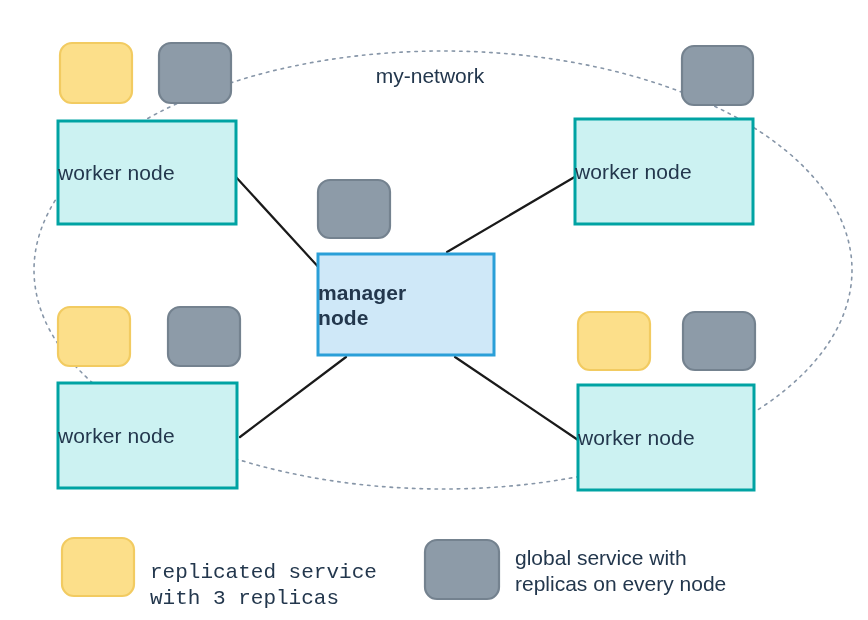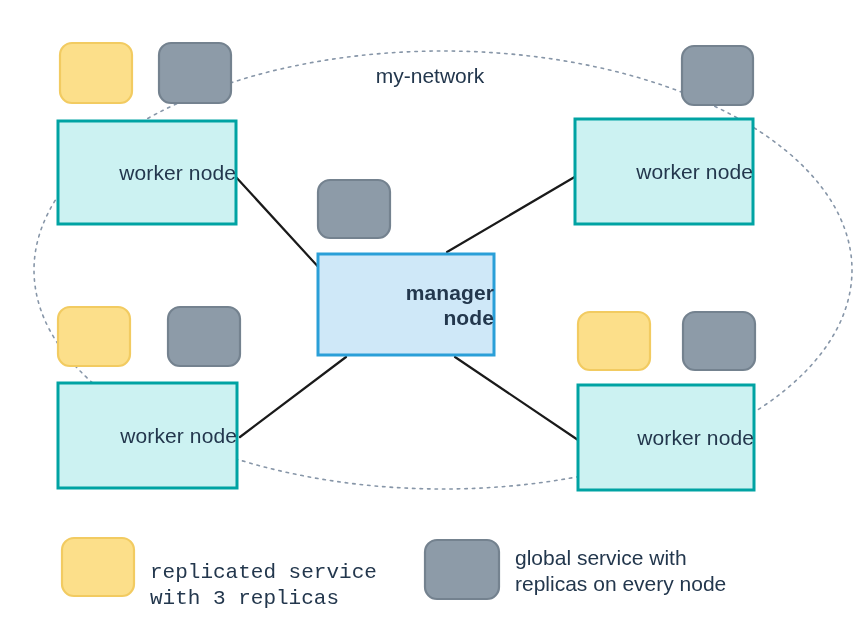--- a/index.html
+++ b/index.html
@@ -23,21 +23,21 @@
     left: 0;
     top: 0;
     width: 868px;
     height: 620px;
   }
   .node-label {
     position: absolute;
     color: #23374d;
     font-size: 21px;
     line-height: 25px;
-    text-align: right;
+    text-align: left;
     letter-spacing: 0.1px;
     white-space: pre-line;
     pointer-events: none;
   }
   .legend-label {
     position: absolute;
     color: #23374d;
     font-size: 21px;
     line-height: 26px;
     white-space: pre-line;

